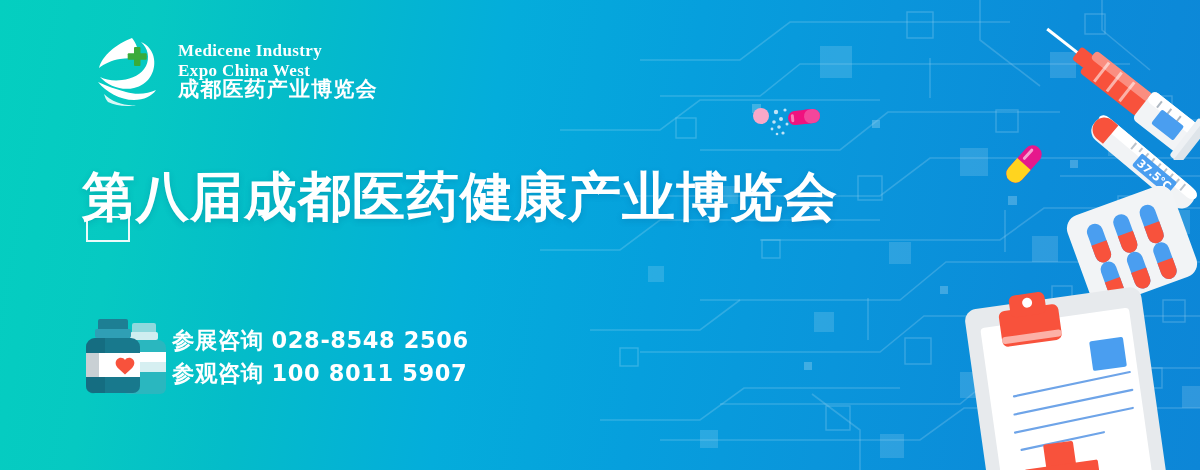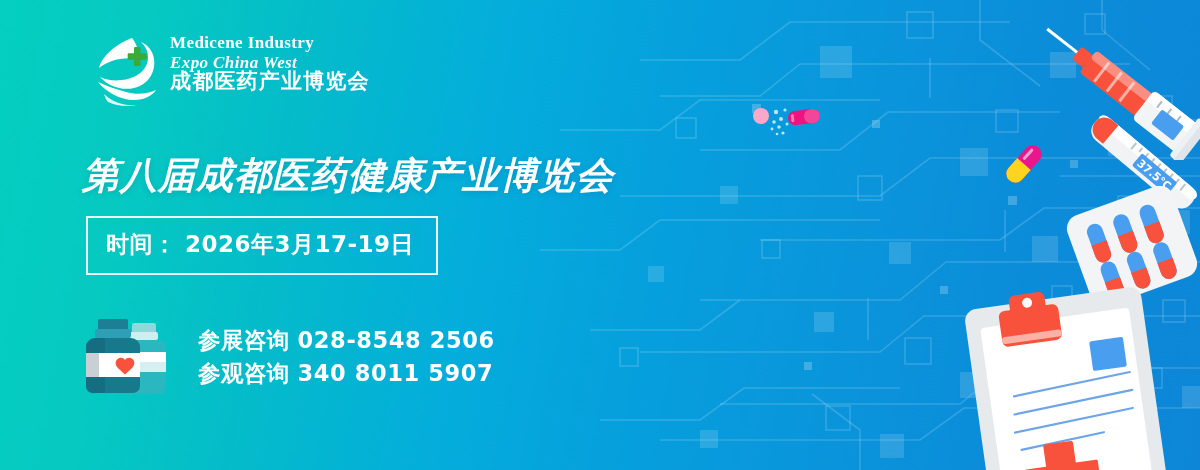--- a/index.html
+++ b/index.html
@@ -9,56 +9,56 @@
     background:#0aa3dc;
   }
   .banner{
     position:relative;width:1200px;height:470px;overflow:hidden;
     background:linear-gradient(100deg,#04cfc0 0%,#06c9c2 12%,#04bcc9 24%,#04addb 40%,#069fdd 55%,#0a95db 70%,#0b8cd9 84%,#0d86d7 100%);
   }
   
   .circuit{position:absolute;inset:0;opacity:.55;}
   .circuit svg{display:block;width:1200px;height:470px;}
   
-  .logo-block{position:absolute;left:96px;top:34px;display:flex;gap:10px;}
+  .logo-block{position:absolute;left:96px;top:34px;display:flex;align-items:center;gap:18px;}
   .logo-mark{width:64px;height:74px;position:relative;}
   .logo-text{display:flex;flex-direction:column;line-height:1;}
   .logo-en1,.logo-en2{
     font-family:"Liberation Serif","DejaVu Serif",serif;
     font-weight:bold;color:#ffffff;font-size:17px;letter-spacing:.4px;
   }
   .logo-en1{margin-bottom:3px;}
-  .logo-en2{margin-bottom:0;font-style:italic;}
+  .logo-en2{margin-bottom:0;}
   .logo-cn{
     font-family:"DejaVu Sans","Liberation Sans",sans-serif;
     font-weight:bold;color:#ffffff;font-size:21px;letter-spacing:1.2px;
   }
   
   .main-title{
     position:absolute;left:82px;top:126px;
     font-family:"DejaVu Sans","Liberation Sans",sans-serif;
-    font-weight:bold;font-style:italic;
-    font-size:37px;letter-spacing:1px;color:#ffffff;
+    font-weight:bold;
+    font-size:53px;letter-spacing:1px;color:#ffffff;
     white-space:nowrap;
     text-shadow:0 2px 6px rgba(0,60,110,.18);
   }
   
   .info-box{
     position:absolute;left:86px;top:216px;
     border:2px solid rgba(255,255,255,.92);
     padding:10px 22px 12px 18px;
     display:inline-block;
   }
   .info-row{
     font-family:"DejaVu Sans","Liberation Sans",sans-serif;
     font-weight:bold;color:#ffffff;font-size:23px;line-height:1.42;
     white-space:nowrap;letter-spacing:.5px;
   }
   
-  .contact-block{position:absolute;left:86px;top:318px;display:flex;align-items:center;gap:32px;}
+  .contact-block{position:absolute;left:86px;top:318px;display:flex;align-items:center;gap:6px;}
   .bottles{width:80px;height:78px;position:relative;}
   .contact-lines{display:flex;flex-direction:column;gap:4px;}
   .contact-row{
     font-family:"DejaVu Sans","Liberation Sans",sans-serif;
     font-weight:bold;color:#ffffff;font-size:22.5px;line-height:1.3;
     white-space:nowrap;letter-spacing:.4px;
   }
   .contact-row .num{letter-spacing:.6px;margin-left:8px;}
   
   .art{position:absolute;inset:0;pointer-events:none;}
@@ -311,21 +311,20 @@
     <div class="logo-text">
       <span class="logo-en1">Medicene Industry</span>
       <span class="logo-en2">Expo  China West</span>
       <span class="logo-cn">成都医药产业博览会</span>
     </div>
   </div>
 
   <h1 class="main-title">第八届成都医药健康产业博览会</h1>
 
   <div class="info-box">
-    <div class="info-row">时间： 2026年3月17-19日</div>
   </div>
 
   <div class="contact-block">
     <div class="bottles">
       <svg width="80" height="78" viewBox="0 0 80 78" xmlns="http://www.w3.org/2000/svg">
 
         <rect x="46" y="5" width="24" height="11" rx="2" fill="#8fd9dd"></rect>
         <rect x="44" y="14" width="28" height="8" rx="2" fill="#cfeef0"></rect>
         <path d="M44 22 h28 a8 8 0 0 1 8 8 v40 a6 6 0 0 1 -6 6 h-32 a6 6 0 0 1 -6 -6 v-40 a8 8 0 0 1 8 -8z" fill="#2ab7bf"></path>
         <path d="M38 34 h42 v20 h-42z" fill="#ffffff"></path>
@@ -338,18 +337,18 @@
         <rect x="0" y="35" width="54" height="24" fill="#c9d0d4"></rect>
         <rect x="13" y="35" width="41" height="24" fill="#ffffff"></rect>
         <path d="M31 41.5 c2.4 -2.6 6.4 -2.2 8 .6 1.6 -2.8 5.6 -3.2 8 -.6 2.4 2.6 1.4 6.4 -1.4 9 l-6.6 6 -6.6 -6 c-2.8 -2.6 -3.8 -6.4 -1.4 -9z" fill="#f8523c"></path>
       </svg>
     </div>
     <div class="contact-lines">
       <div class="contact-row">
         <span>参展咨询</span><span class="num">028-8548 2506</span>
       </div>
       <div class="contact-row">
-        <span>参观咨询</span><span class="num">340 8011 5907</span>
+        <span>参观咨询</span><span class="num">100 8011 5907</span>
       </div>
     </div>
   </div>
 
 </div>
 
 </body></html>

